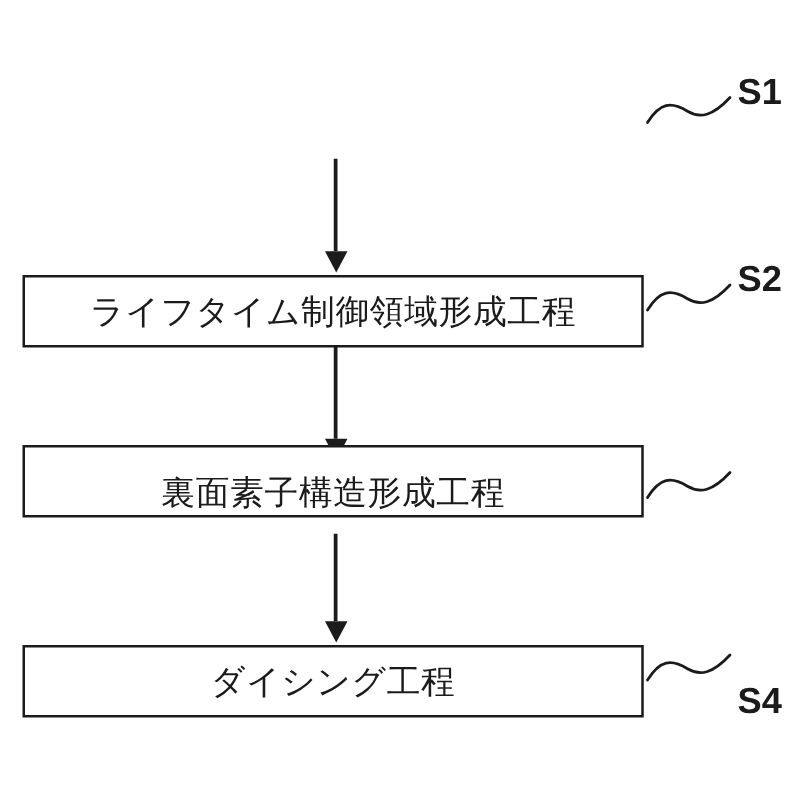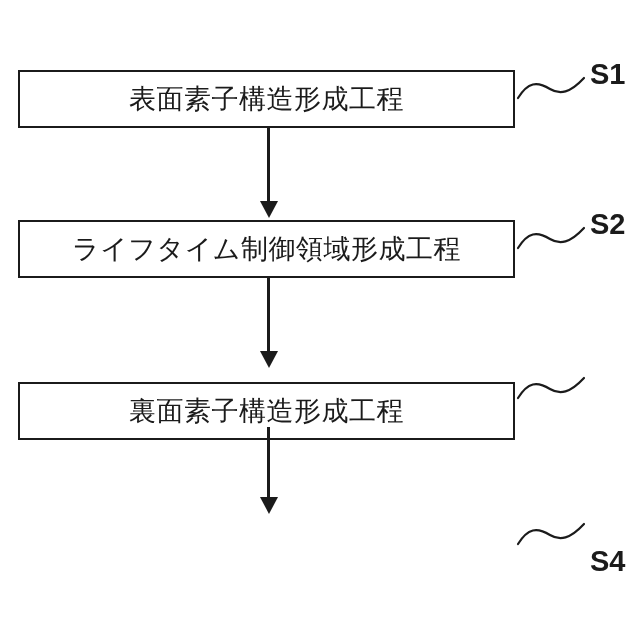--- a/index.html
+++ b/index.html
@@ -28,21 +28,21 @@
     justify-content: center;
   }
   .box span {
     font-size: 27px;
     letter-spacing: 0.5px;
     color: var(--text, #1b1b1b);
     white-space: nowrap;
   }
   .box.b1 { top: 70px; }
   .box.b2 { top: 220px; }
-  .box.b3 { top: 382px; }
+  .box.b3 { top: 356px; align-items: flex-end; }
   .box.b4 { top: 516px; }
 
   
   .arrow {
     position: absolute;
     left: 259px;
     width: 19px;
     display: flex;
     flex-direction: column;
     align-items: center;
@@ -94,23 +94,20 @@
   .ref.r1 { top: 55px; }
   .ref.r2 { top: 205px; }
   .ref.r3 { top: 355px; }
   .ref.r4 { top: 501px; margin-top: 41px; }
 </style>
 </head>
 <body>
 
 <div class="stage">
 
-  <div class="box b1">
-    <span>表面素子構造形成工程</span>
-  </div>
   <svg class="tilde t1" viewBox="0 0 70 28" aria-hidden="true">
     <path d="M2,24 C12,8 21,7 34,15 C44,21 54,19 68,4"></path>
   </svg>
   <div class="ref r1">S1</div>
 
   <div class="arrow a1">
     <div class="shaft"></div>
     <div class="head"></div>
   </div>
 
@@ -132,18 +129,21 @@
   </div>
   <svg class="tilde t3" viewBox="0 0 70 28" aria-hidden="true">
     <path d="M2,24 C12,8 21,7 34,15 C44,21 54,19 68,4"></path>
   </svg>
 
   <div class="arrow a3">
     <div class="shaft"></div>
     <div class="head"></div>
   </div>
 
+  <div class="box b4">
+    <span>ダイシング工程</span>
+  </div>
   <svg class="tilde t4" viewBox="0 0 70 28" aria-hidden="true">
     <path d="M2,24 C12,8 21,7 34,15 C44,21 54,19 68,4"></path>
   </svg>
   <div class="ref r4">S4</div>
 
 </div>
 
 </body></html>

